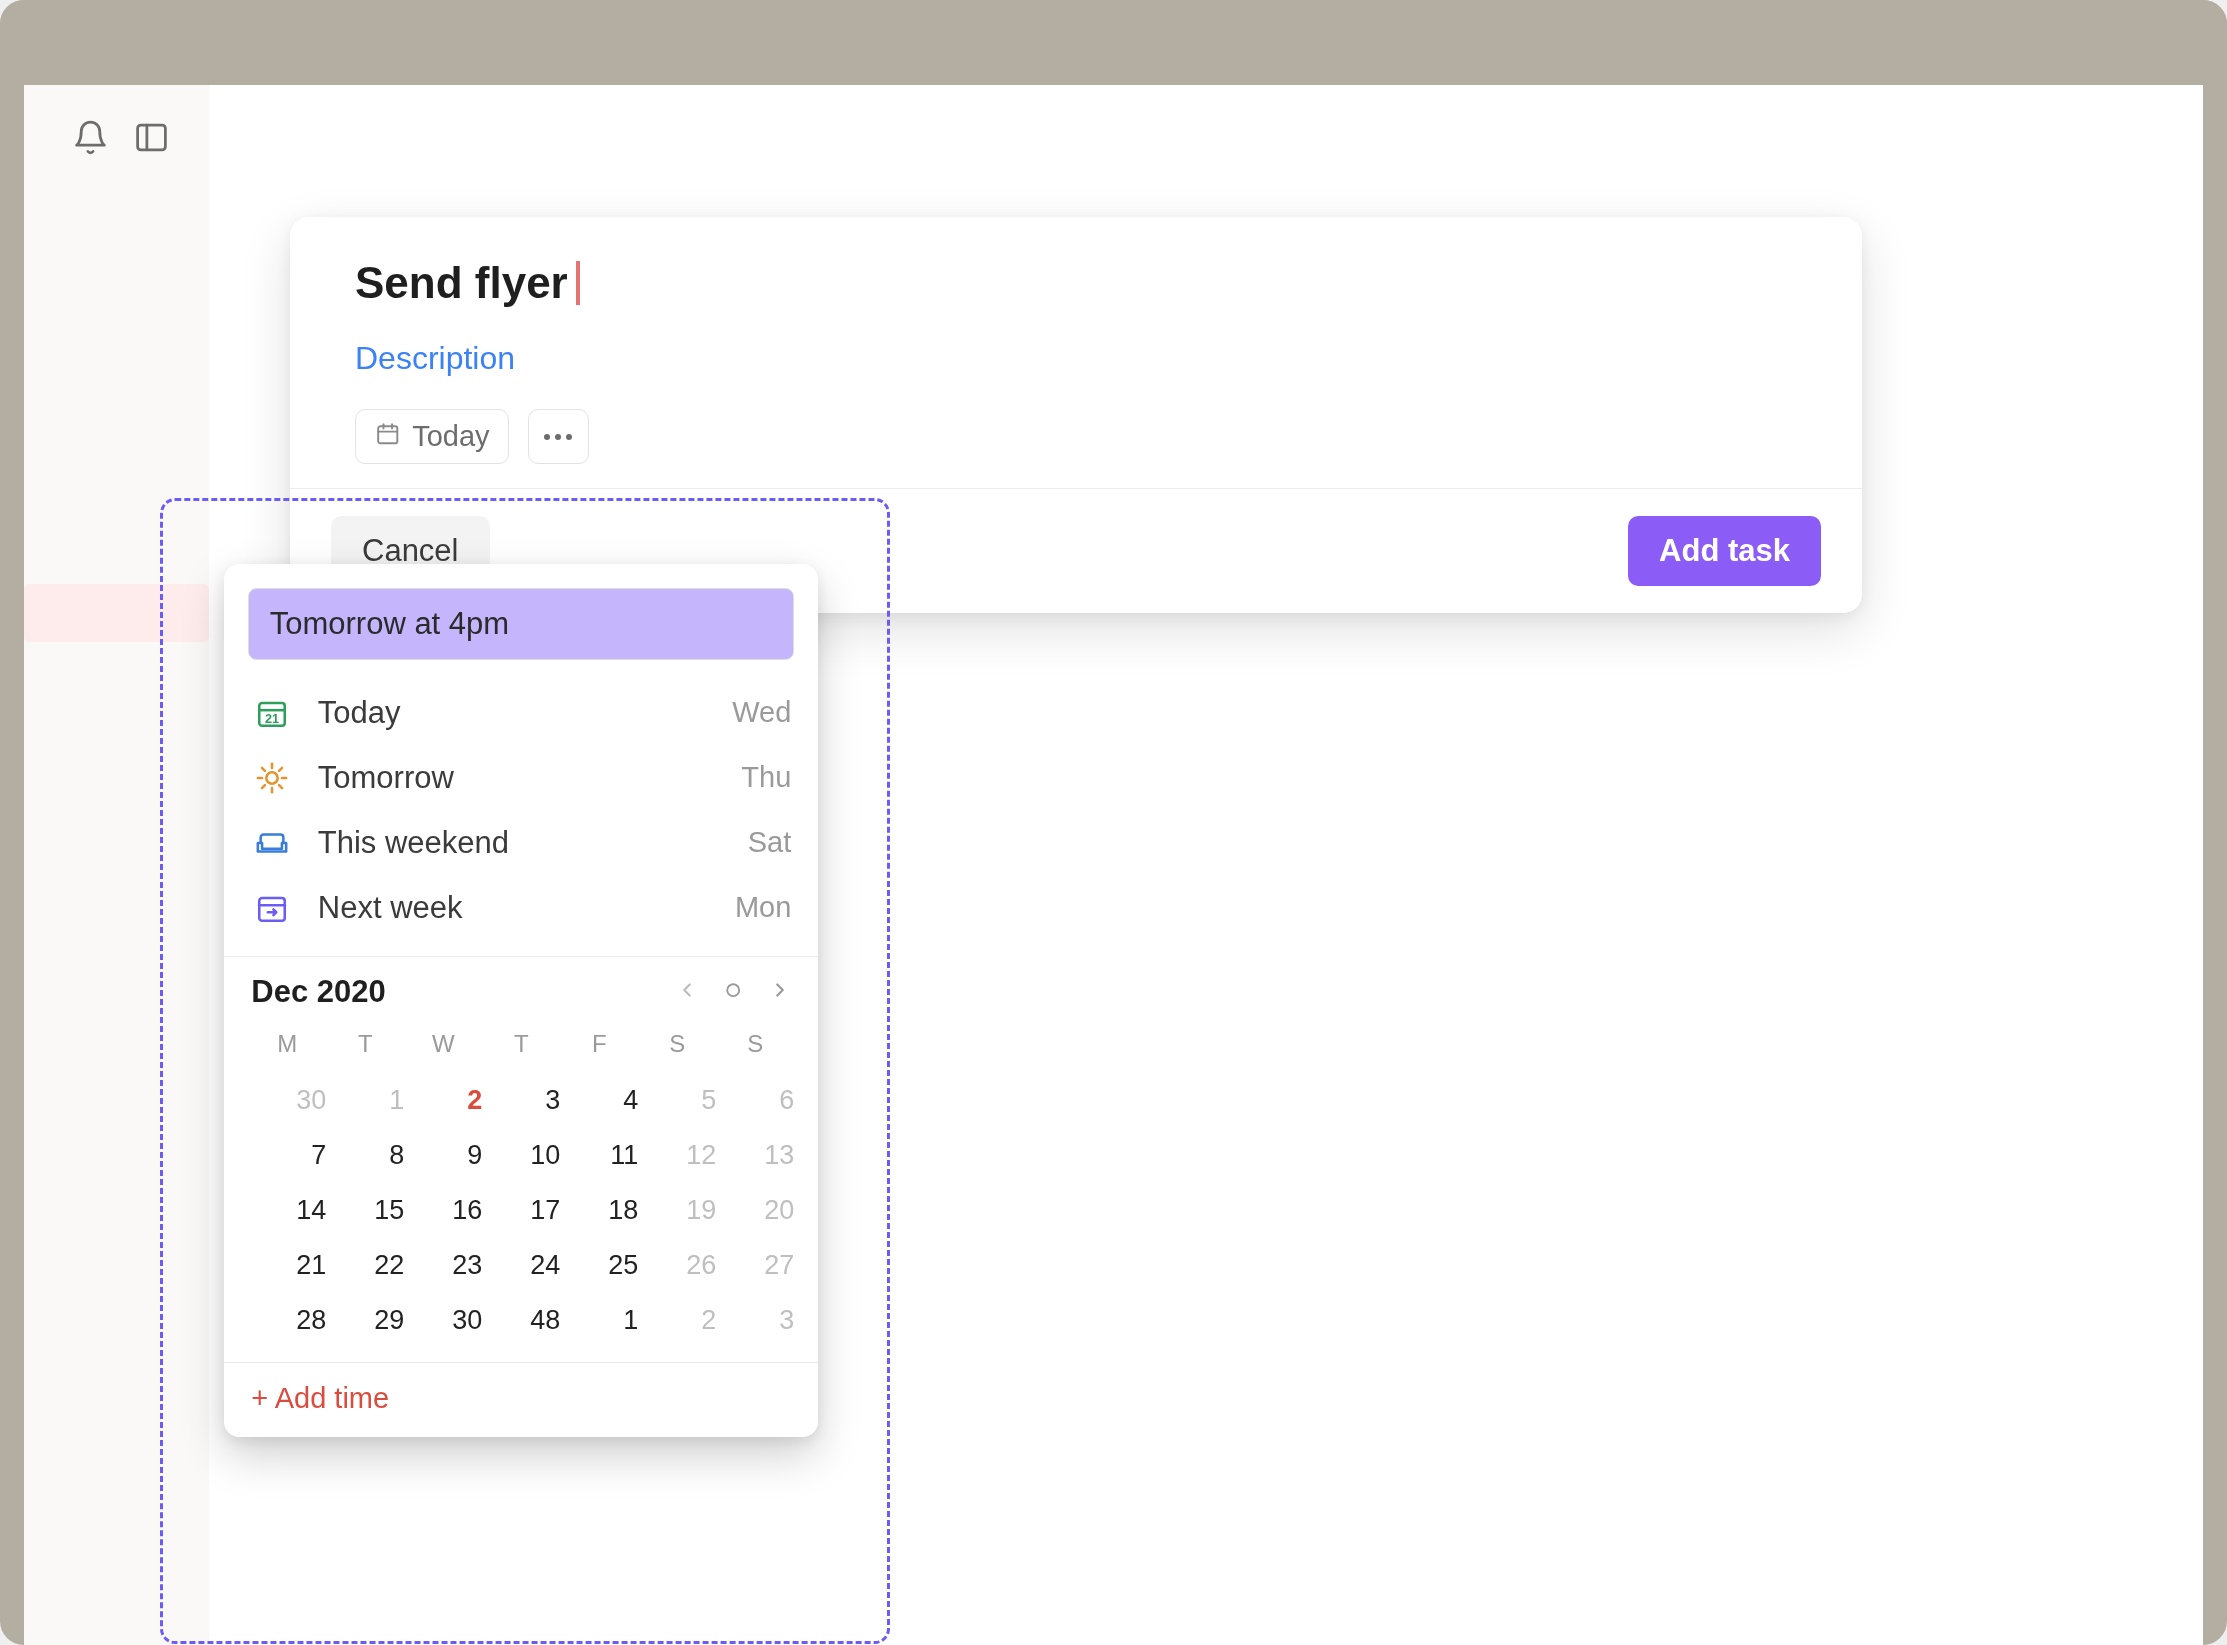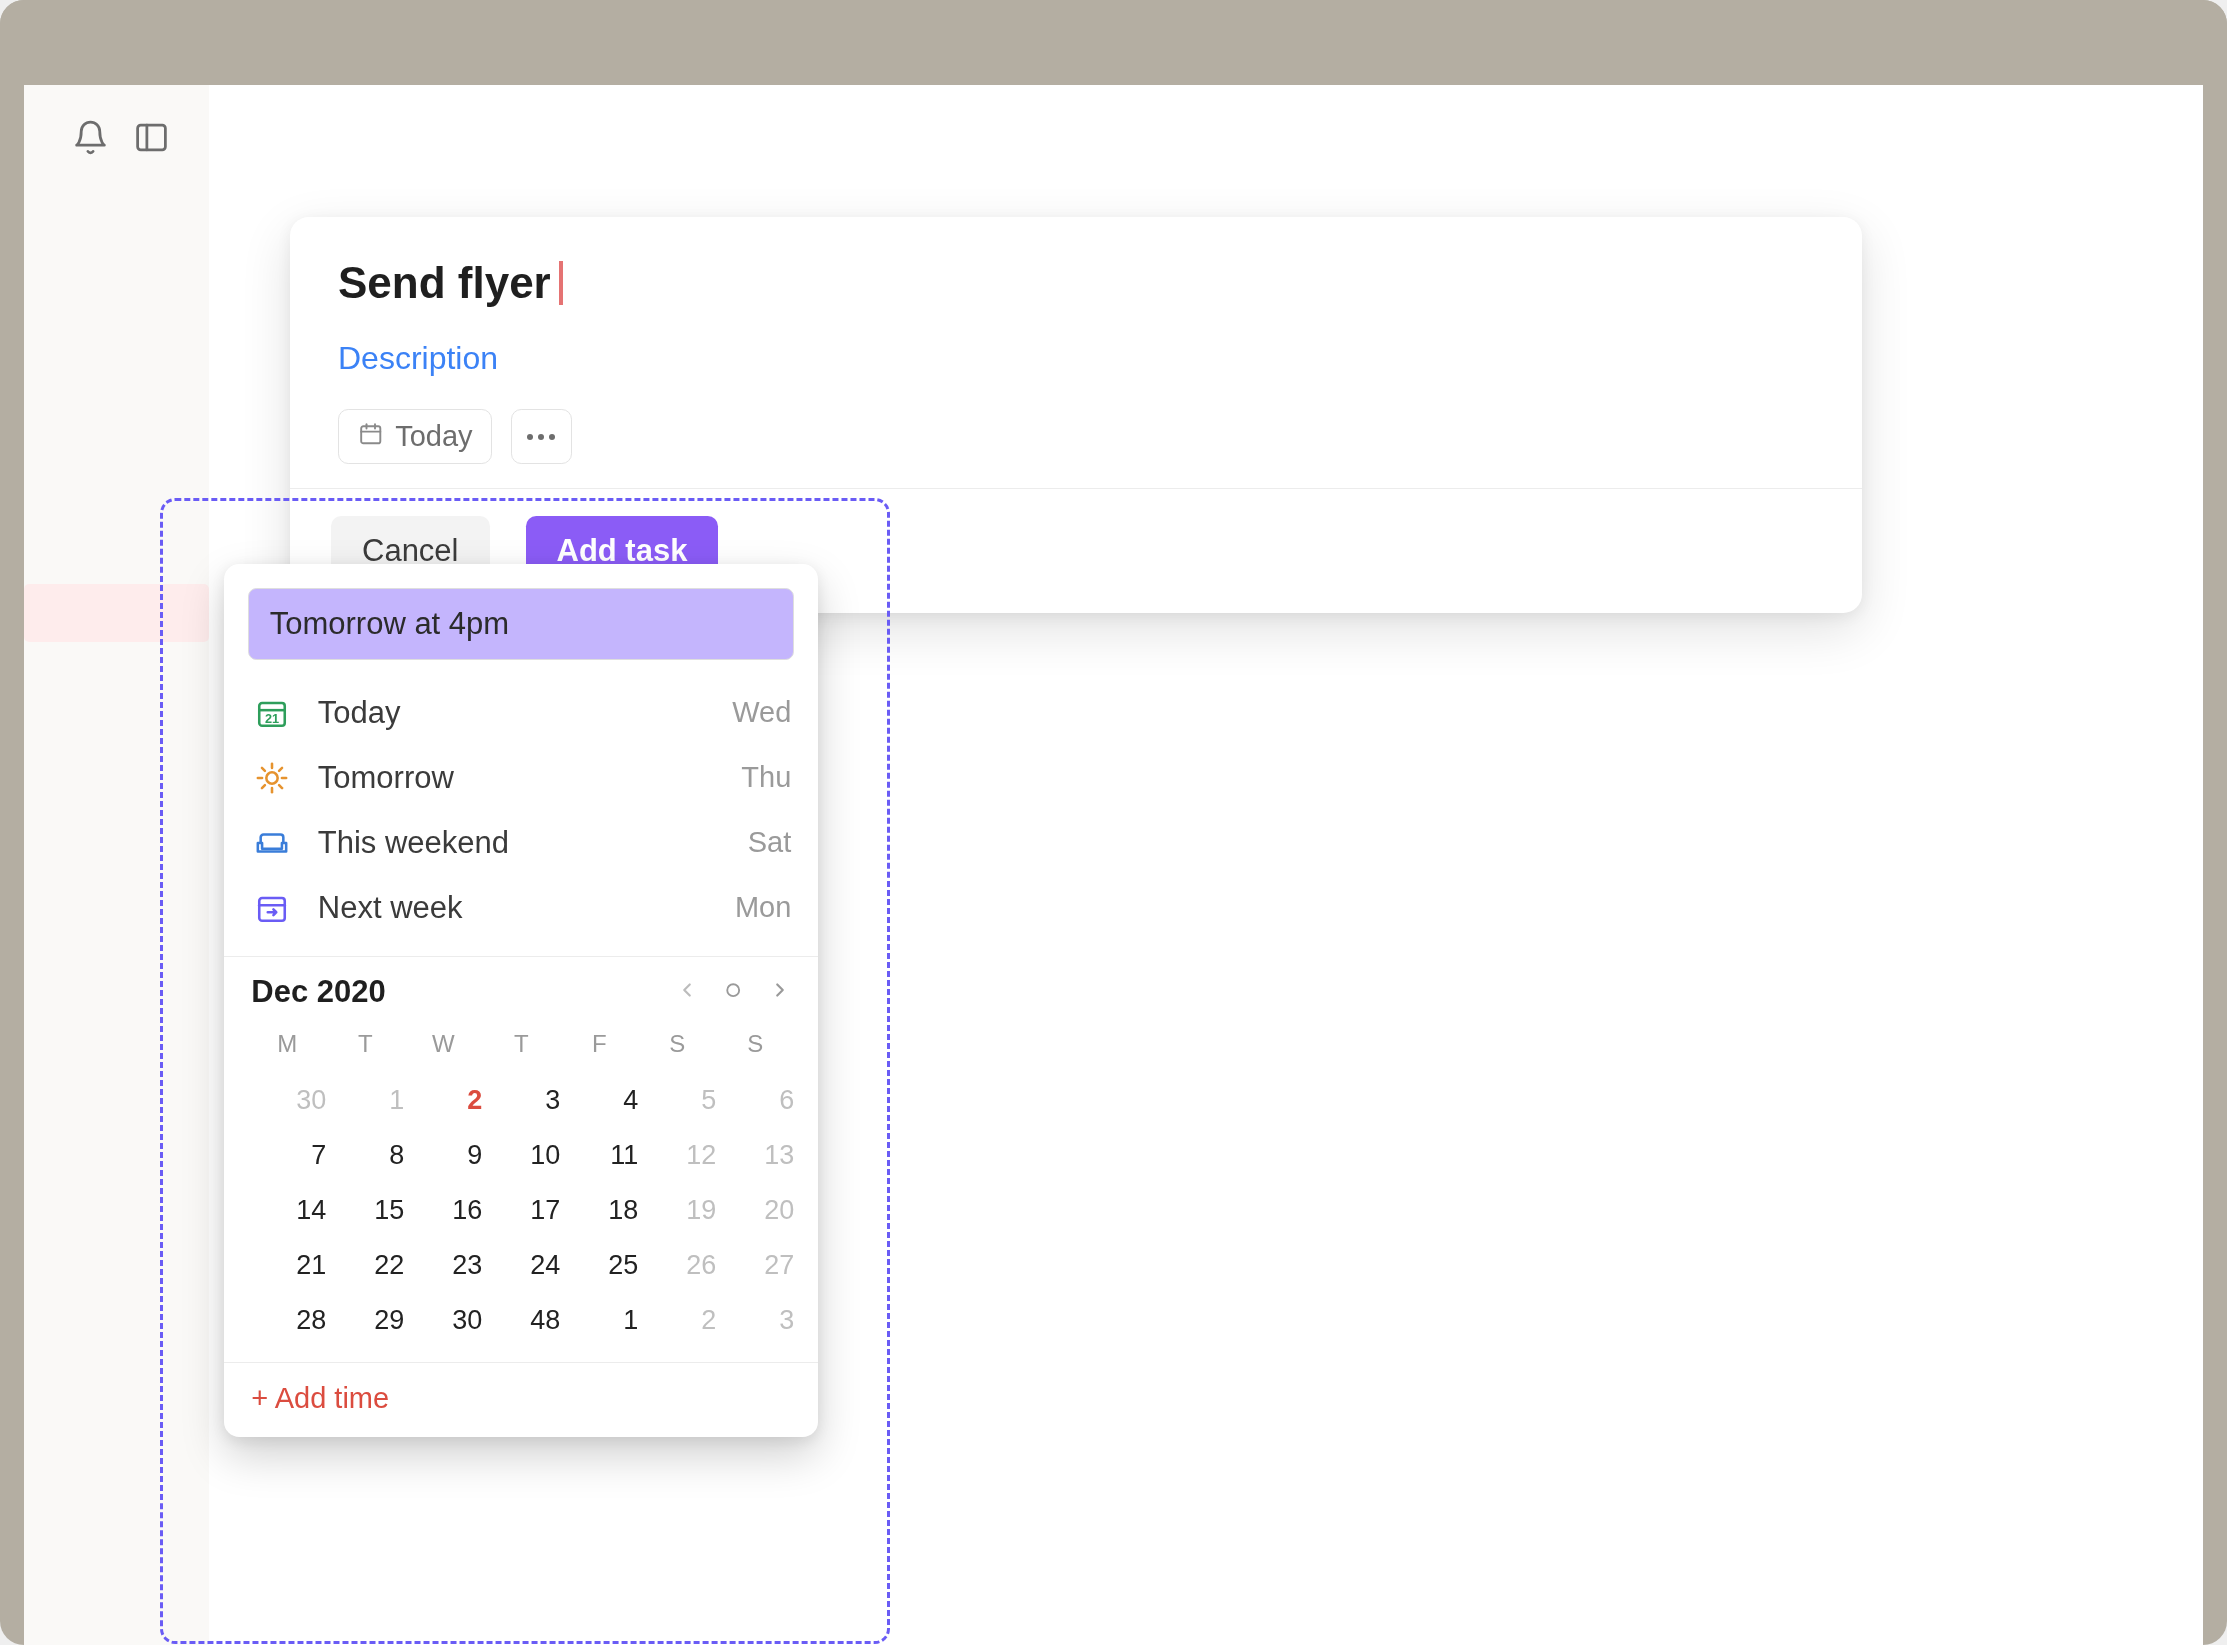--- a/index.html
+++ b/index.html
@@ -59,21 +59,21 @@
   
   .task-card {
     position: absolute;
     top: 132px;
     left: 81px;
     width: 1572px;
     background: #ffffff;
     border-radius: 18.7px;
     box-shadow: 0 17px 51px rgba(0,0,0,0.12), 0 3.4px 15.3px rgba(0,0,0,0.06);
   }
-  .task-top { padding: 41px 41px 24px 48px; }
+  .task-top { padding: 41px 41px 24px 65px; }
   .task-title {
     font-size: 44px;
     font-weight: 700;
     color: #1f1f1f;
     display: flex;
     align-items: center;
   }
   .cursor {
     display: inline-block;
     width: 3.4px;
@@ -111,21 +111,21 @@
   .dots span {
     width: 6px;
     height: 6px;
     background: #6d6d6d;
     border-radius: 50%;
   }
   .task-bottom {
     border-top: 1.7px solid #ececec;
     padding: 27px 41px;
     display: flex;
-    justify-content: flex-start;
+    justify-content: space-between;
     gap: 36px;
   }
   .btn {
     font-size: 31px;
     font-weight: 500;
     padding: 17px 31px;
     border-radius: 10.2px;
     cursor: pointer;
     border: none;
   }

